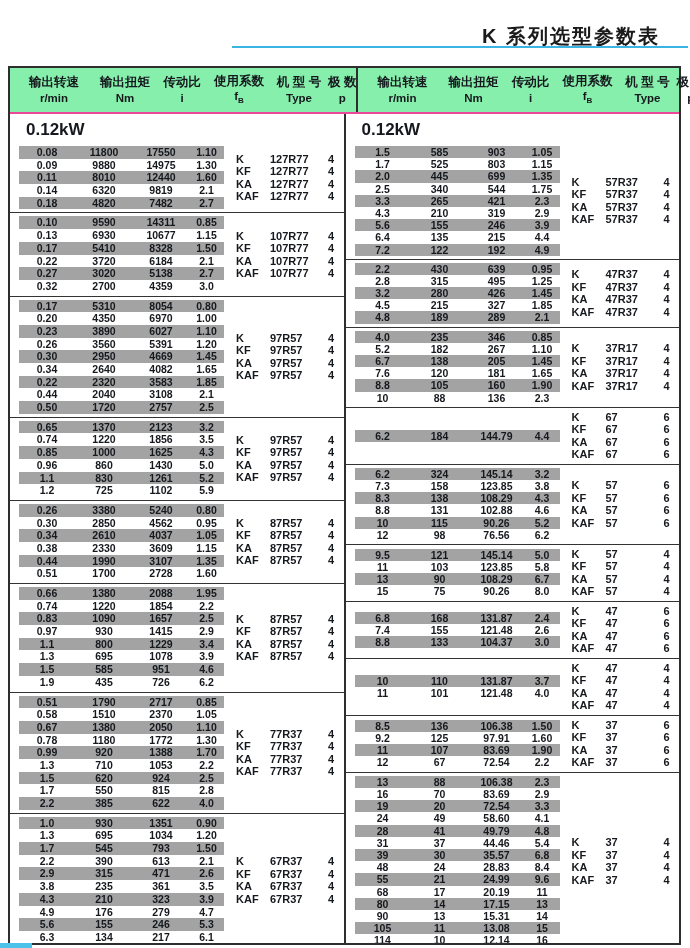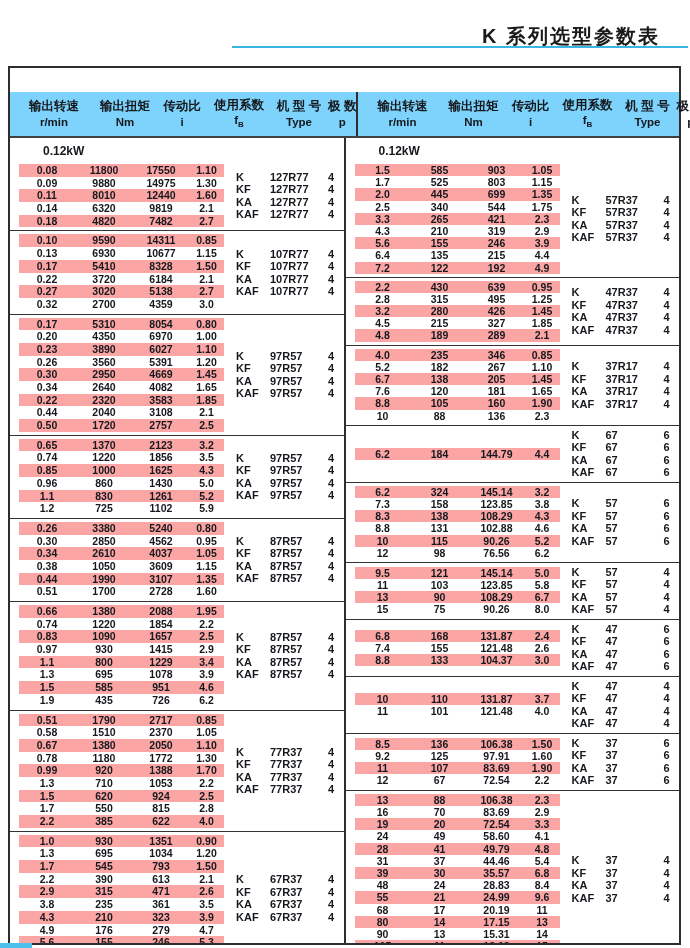--- a/index.html
+++ b/index.html
@@ -19,47 +19,47 @@
   }
   .corner-mark{
     position:absolute;left:0;bottom:0;width:32px;height:5px;background:#4cc1e9;
   }
   .table-frame{
     position:absolute;left:8px;top:66px;width:673px;height:879px;
     border:2px solid #2e2e2e;background:#fff;
     display:flex;flex-direction:column;box-sizing:border-box;
   }
   .thead{
-    display:flex;background:#7dd3fc;border-bottom:2px solid #404040;
-    height:44px;flex:0 0 44px;margin-top:24px;
+    display:flex;background:#86efac;border-bottom:2px solid #ec4899;
+    height:44px;flex:0 0 44px;
   }
   .thead .half{
     flex:1;display:grid;grid-template-columns:80px 62px 52px 62px 58px 1fr;
     align-items:center;padding-left:4px;box-sizing:border-box;
   }
   .thead .half + .half{border-left:2px solid #2e2e2e;}
   .hcell{display:flex;flex-direction:column;align-items:center;line-height:1.25;}
   .hcell .cn{font-size:12.5px;font-weight:bold;white-space:nowrap;}
   .hcell .unit{font-size:11.5px;font-weight:bold;text-align:center;}
   .hcell sub{font-size:8px;}
   .tbody{flex:1;display:flex;min-height:0;}
   .tbody .half{flex:1;box-sizing:border-box;overflow:hidden;}
   .tbody .half + .half{border-left:2px solid #2e2e2e;}
-  .kw-label{font-size:12px;font-weight:bold;padding:6px 0 3px 33px;}
+  .kw-label{font-size:17px;font-weight:bold;padding:6px 0 3px 16px;}
   .group{display:flex;align-items:center;padding:3px 0;}
   .group + .group{border-top:1px solid #333;}
   .rows{margin-left:9px;width:205px;flex:0 0 205px;}
   .row{
     display:grid;grid-template-columns:56px 58px 56px 35px;
     align-items:center;text-align:center;
     font-size:10.5px;font-weight:bold;color:#15181d;
   }
   .half[data-col="0"] .row{height:12.7px;line-height:12.7px;}
   .half[data-col="1"] .row{height:12.2px;line-height:12.2px;}
-  .row.stripe{background:#fca5a5;}
+  .row.stripe{background:#a3a3a3;}
   .models{
     flex:1;padding-left:12px;font-size:11px;font-weight:bold;color:#15181d;
   }
   .model-line{display:grid;grid-template-columns:34px 58px 1fr;line-height:12.5px;}
   .m-poles{text-align:right;padding-right:16px;}
 </style>
 </head>
 <body>
 
 <div class="page-title">K 系列选型参数表</div>
@@ -400,21 +400,21 @@
               <span>0.95</span>
             </div>
             <div class="row stripe">
               <span>0.34</span>
               <span>2610</span>
               <span>4037</span>
               <span>1.05</span>
             </div>
             <div class="row">
               <span>0.38</span>
-              <span>1050</span>
+              <span>2330</span>
               <span>3609</span>
               <span>1.15</span>
             </div>
             <div class="row stripe">
               <span>0.44</span>
               <span>1990</span>
               <span>3107</span>
               <span>1.35</span>
             </div>
             <div class="row">

